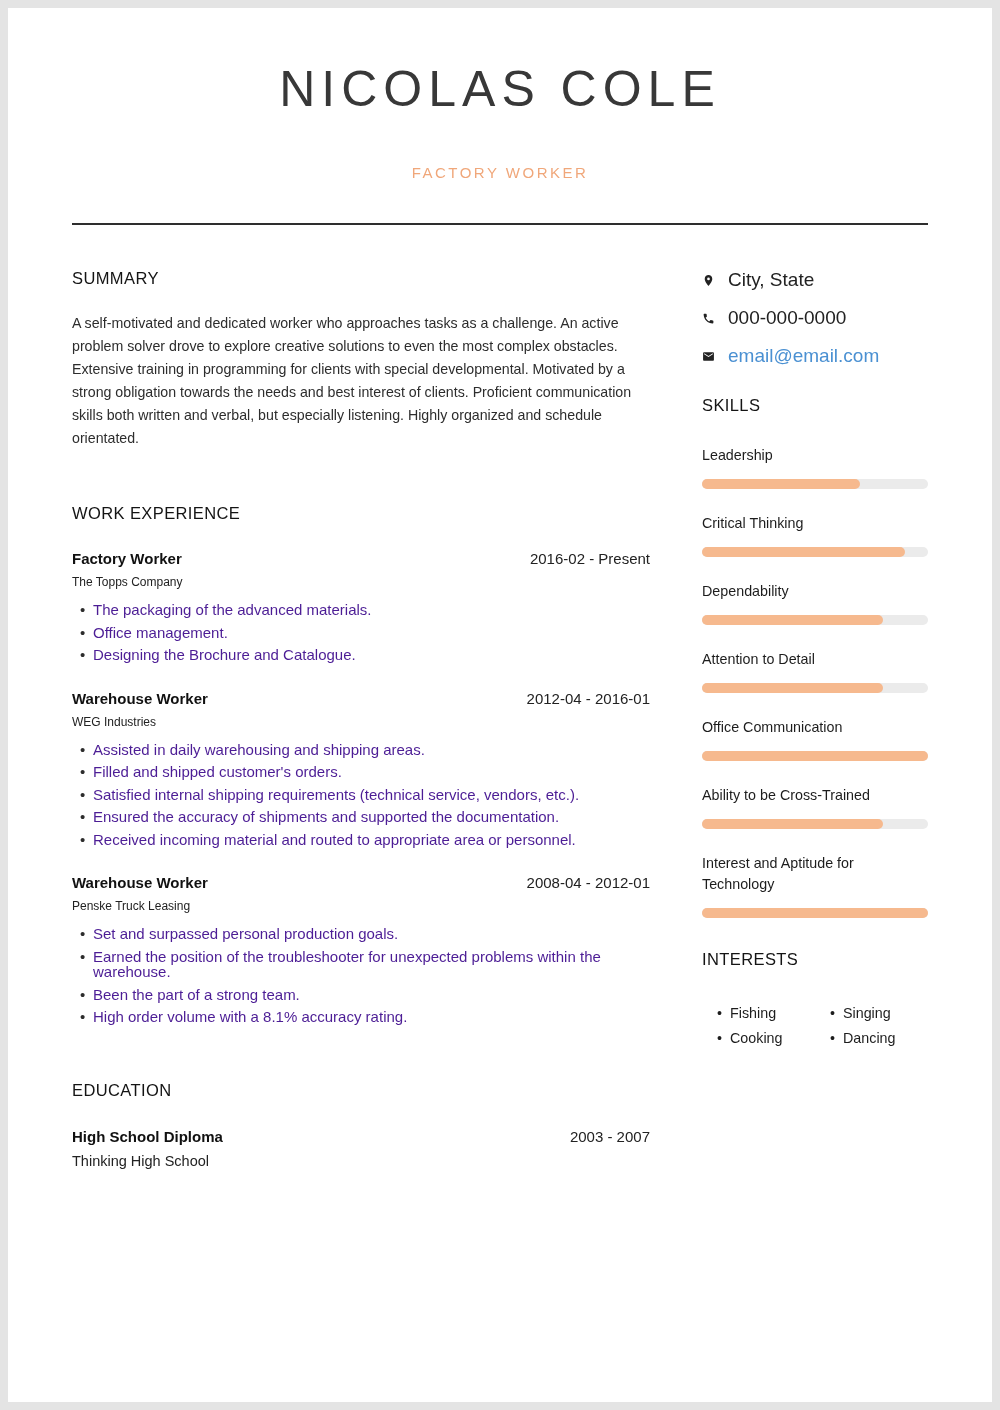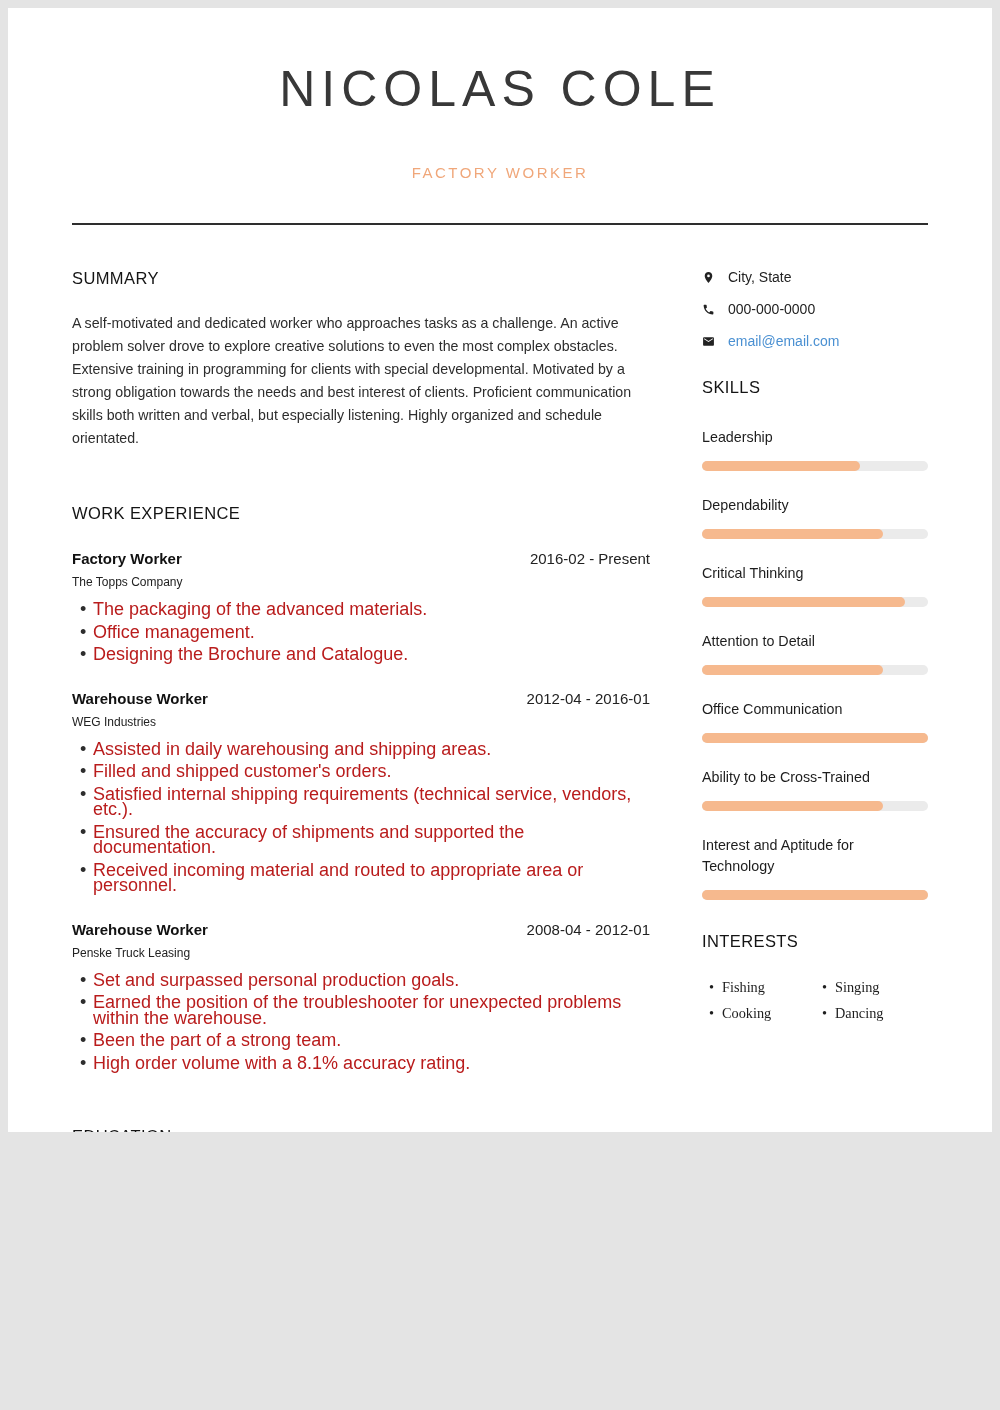--- a/index.html
+++ b/index.html
@@ -12,21 +12,21 @@
   html,body{margin:0;padding:0;}
   body{
     width:1000px;height:1410px;
     background:#e4e4e4;
     font-family:"Liberation Sans","DejaVu Sans",sans-serif;
     color:#2d2d2d;
     padding:8px;
   }
   .page{
     background:#ffffff;
-    width:100%;height:1124px;
+    width:100%;height:1394px;
     padding:0 64px;
     overflow:hidden;
   }
   
   .header{text-align:center;padding-top:52px;}
   .name{
     font-size:50px;font-weight:300;letter-spacing:6px;
     color:#383838;
   }
   .job-title-top{
@@ -44,42 +44,42 @@
   
   .summary-text{margin-top:24px;font-size:14.2px;line-height:23px;color:#2d2d2d;}
   
   .work-section{margin-top:54px;}
   .job{margin-top:27px;}
   .job-header{display:flex;justify-content:space-between;align-items:baseline;}
   .job-title{font-weight:700;font-size:15px;color:#111;}
   .job-dates{font-size:15px;color:#222;}
   .job-company{margin-top:8px;font-size:12px;color:#222;}
   ul.bullets{margin:13px 0 0;padding:0 0 0 21px;list-style:none;}
-  ul.bullets li{font-size:18px;color:#b91c1c;margin-bottom:7px;position:relative;line-height:15.5px;}
+  ul.bullets li{font-size:15px;color:#4c1d95;margin-bottom:7px;position:relative;line-height:15.5px;}
   ul.bullets li::before{content:"\2022";position:absolute;left:-13px;color:#2d2d2d;}
   
   .education-section{margin-top:56px;}
   .edu-entry{margin-top:28px;}
   .edu-school{margin-top:8px;font-size:14.5px;color:#222;}
   
-  .contact-row{display:flex;align-items:center;margin-bottom:16px;font-size:14px;color:#222;}
+  .contact-row{display:flex;align-items:center;margin-bottom:16px;font-size:19px;color:#222;}
   .contact-icon{width:15px;margin-right:11px;display:flex;align-items:center;}
   .contact-icon svg{width:13px;height:13px;fill:#222;}
   .email-link{color:var(--link);cursor:pointer;text-decoration:none;}
   
   .skills-section{margin-top:29px;}
   .skills-list{margin-top:30px;}
   .skill{margin-bottom:24px;}
   .skill-label{font-size:14.3px;color:#1d1d1d;margin-bottom:13px;line-height:21px;}
   .skill-track{height:10px;border-radius:5px;background:var(--track);}
   .skill-fill{height:100%;border-radius:5px;background:var(--bar);width:0;}
   
   .interests-section{margin-top:32px;}
   .interests-cols{display:flex;margin-top:28px;}
-  ul.interests-col{list-style:none;margin:0;padding:0 0 0 20px;width:118px;font-family:Liberation Serif, serif;}
+  ul.interests-col{list-style:none;margin:8px;padding:0 0 0 20px;width:118px;}
   ul.interests-col li{font-size:14.3px;color:#1d1d1d;margin-bottom:9px;position:relative;}
   ul.interests-col li::before{content:"\2022";position:absolute;left:-13px;}
 </style>
 </head>
 <body>
 
 <div class="page">
 
   <div class="header">
     <div class="name">NICOLAS COLE</div>
@@ -190,30 +190,30 @@
 
 
           <div class="skill">
             <div class="skill-label">Leadership</div>
             <div class="skill-track">
               <div class="skill-fill" style="width: 70%;"></div>
             </div>
           </div>
 
           <div class="skill">
+            <div class="skill-label">Critical Thinking</div>
+            <div class="skill-track">
+              <div class="skill-fill" style="width: 90%;"></div>
+            </div>
+          </div>
+
+          <div class="skill">
             <div class="skill-label">Dependability</div>
             <div class="skill-track">
               <div class="skill-fill" style="width: 80%;"></div>
-            </div>
-          </div>
-
-          <div class="skill">
-            <div class="skill-label">Critical Thinking</div>
-            <div class="skill-track">
-              <div class="skill-fill" style="width: 90%;"></div>
             </div>
           </div>
 
           <div class="skill">
             <div class="skill-label">Attention to Detail</div>
             <div class="skill-track">
               <div class="skill-fill" style="width: 80%;"></div>
             </div>
           </div>
 

